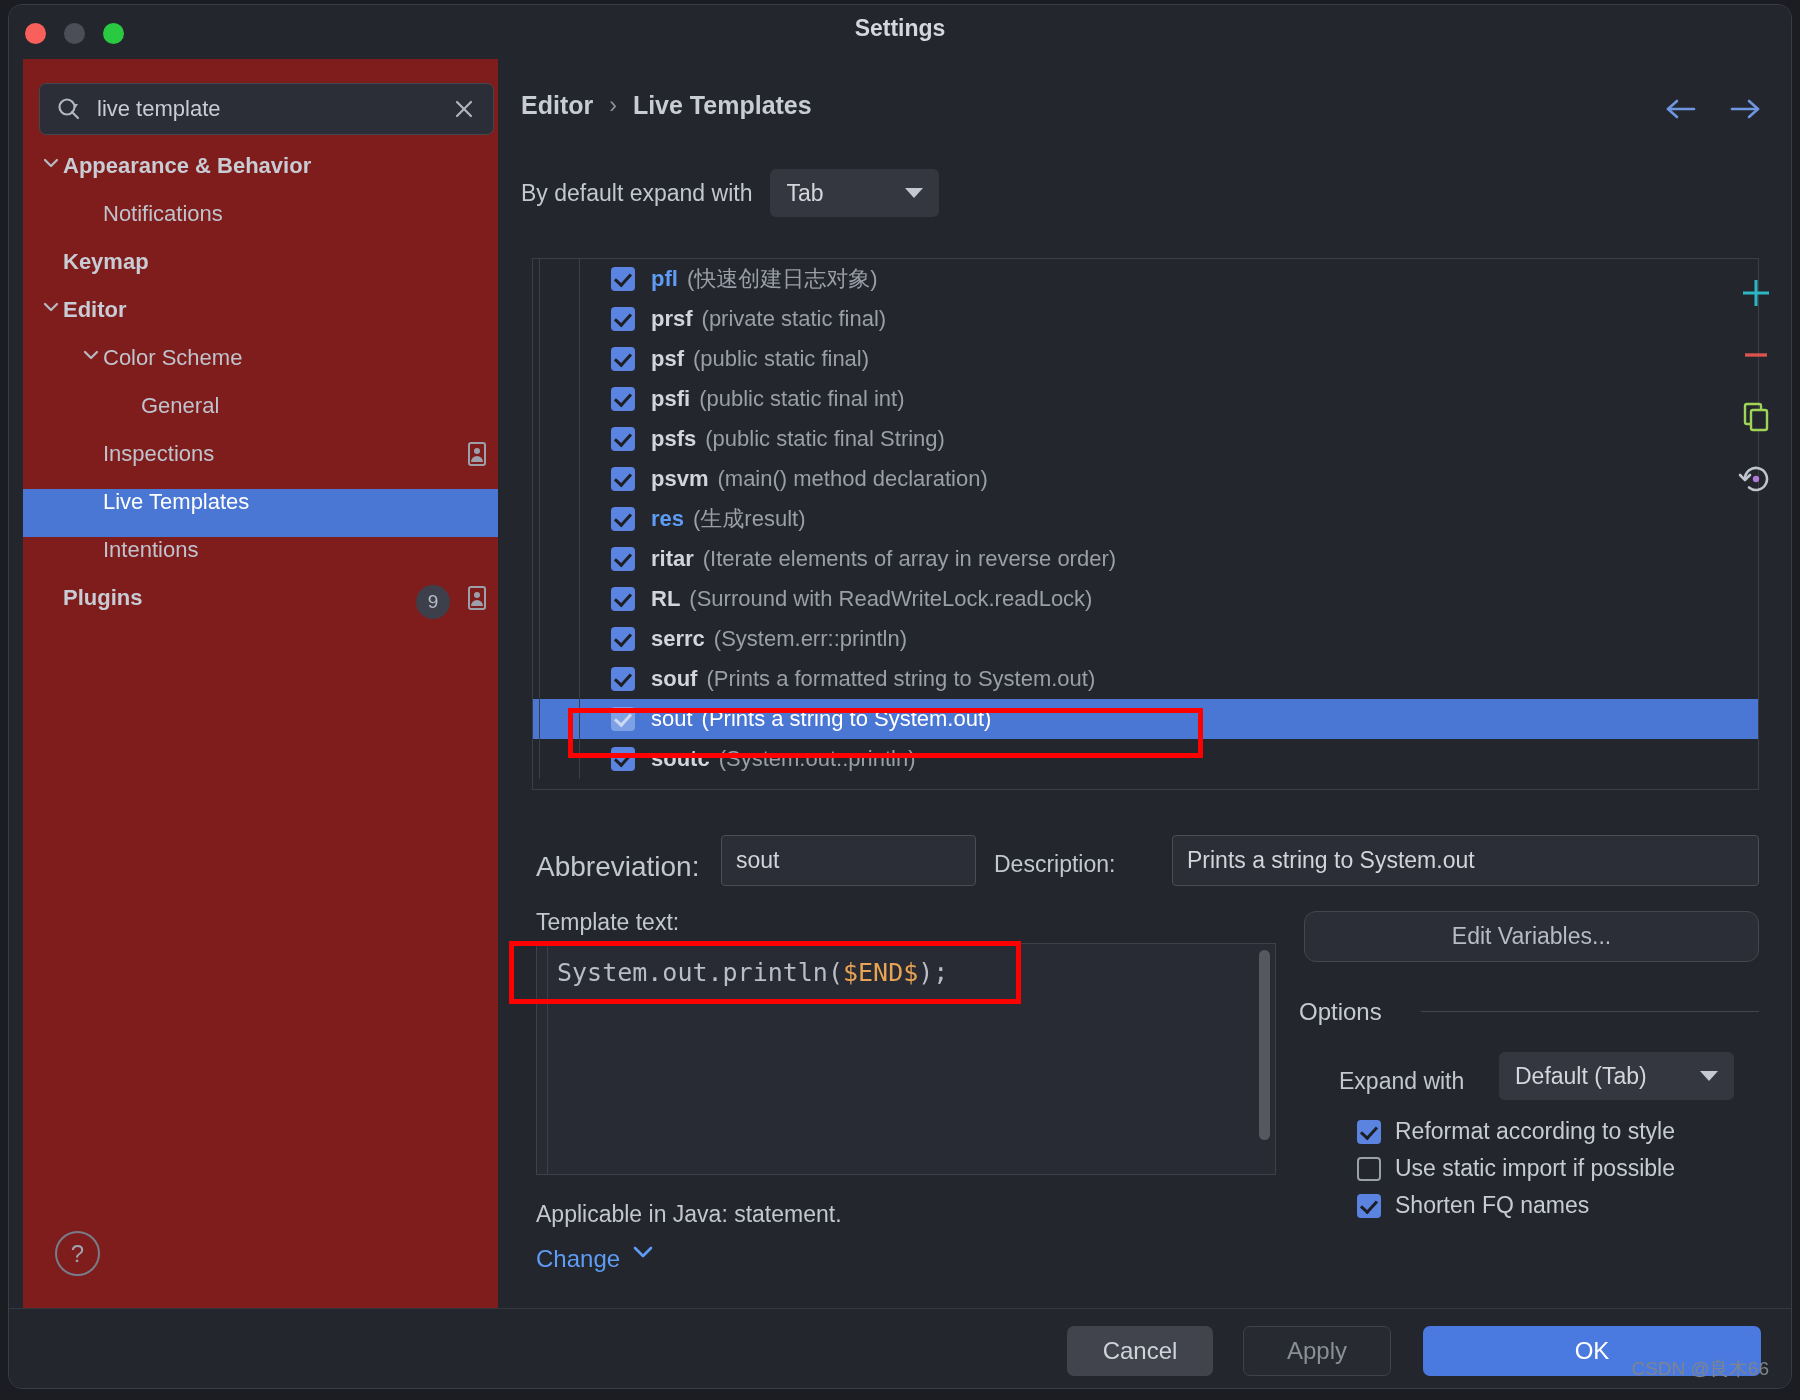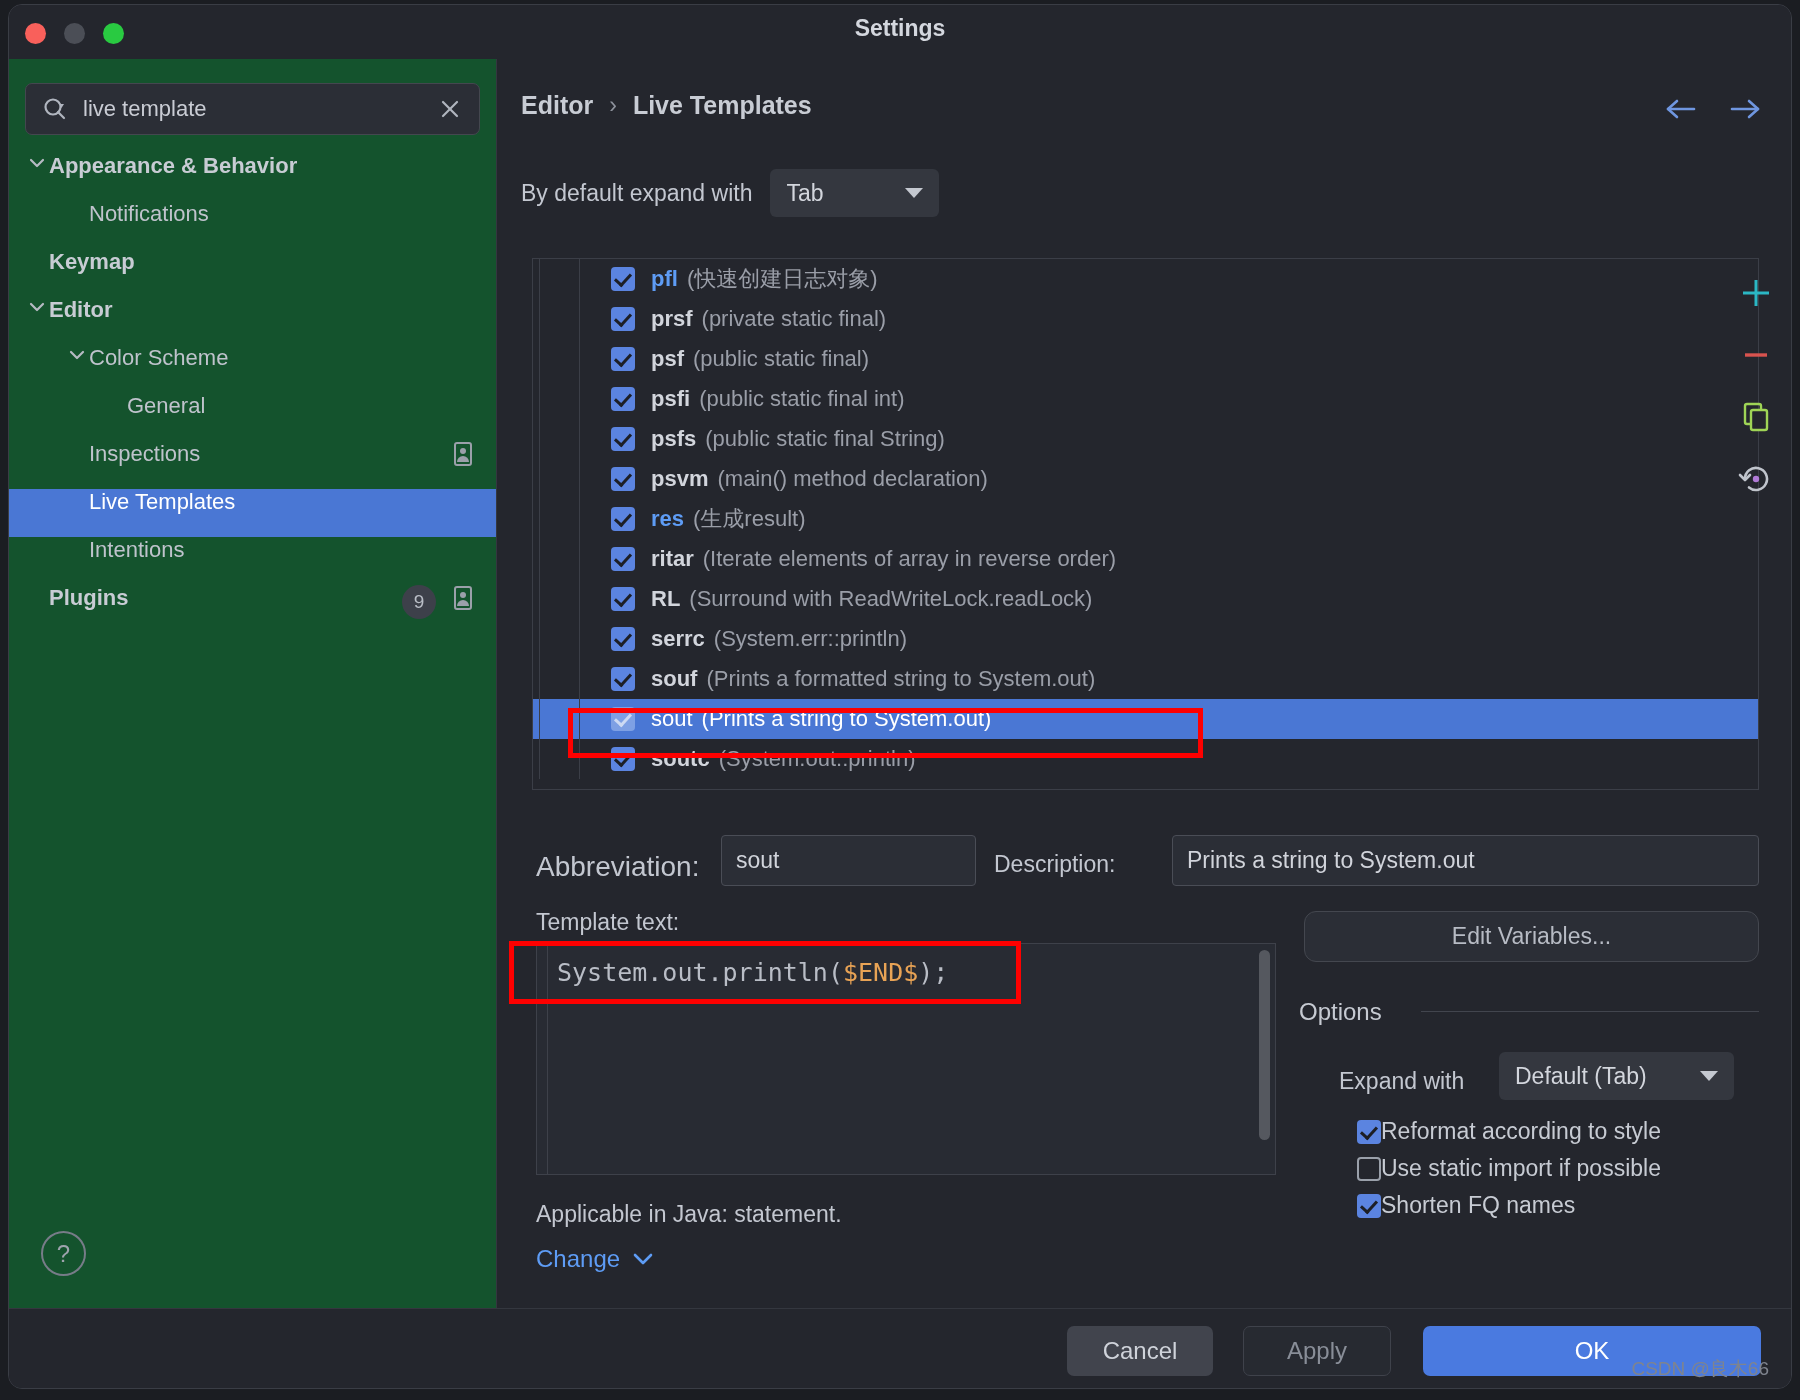--- a/index.html
+++ b/index.html
@@ -30,23 +30,23 @@
   .light.amber { background: #4b4e56; }
   .light.green { background: #29ca41; }
   #window-title {
     position: absolute; left: 0; top: 10px; width: 100%;
     text-align: center; color: #d4d7de;
     font-size: 23px; font-weight: bold;
   }
 
   
   #sidebar {
-    position: absolute; left: 0; top: 54px;
+    position: absolute; left: 14px; top: 54px;
     width: 488px; height: 1251px;
-    background: #14532d;
+    background: #7f1d1d;
     border-right: 1px solid #34373f;
   }
   #search-box {
     position: absolute; left: 16px; top: 24px;
     width: 455px; height: 52px;
     background: #2b2e36;
     border: 1px solid #44474f;
     border-radius: 7px;
     display: flex; align-items: center;
   }
@@ -253,21 +253,21 @@
     position: absolute; left: 1412px; top: 1006px;
     width: 338px; height: 1px; background: #42454e;
   }
   #expandwith-label { position: absolute; left: 1330px; top: 1063px; color: #c3c7d0; font-size: 23px; }
   #expandwith-combo {
     position: absolute; left: 1490px; top: 1047px;
     width: 235px; height: 48px;
   }
   .opt-row {
     position: absolute; left: 1348px;
-    display: flex; align-items: center; 
+    display: flex; align-items: center; gap: 14px;
     color: #c7cbd3; font-size: 23px;
   }
   .opt-cb {
     width: 24px; height: 24px; border-radius: 4px;
     position: relative; flex: none; cursor: pointer;
   }
   .opt-cb.on { background: #5b84e0; }
   .opt-cb.on::after {
     content: ""; position: absolute;
     left: 7px; top: 3px; width: 7px; height: 13px;
@@ -276,21 +276,21 @@
   }
   .opt-cb.off { border: 2px solid #9aa0aa; background: transparent; }
 
   
   #applicable {
     position: absolute; left: 527px; top: 1196px;
     color: #c3c7d0; font-size: 23px;
   }
   #change-link {
     position: absolute; left: 527px; top: 1240px;
-    display: flex; align-items: center; gap: 12px;
+    display: flex; align-items: flex-start; gap: 12px;
     color: #5e9cf5; font-size: 24px; cursor: pointer;
   }
 
   
   #footer {
     position: absolute; left: 0; bottom: 0;
     width: 100%; height: 80px;
     background: #24262d;
     border-top: 1px solid #34373f;
   }

